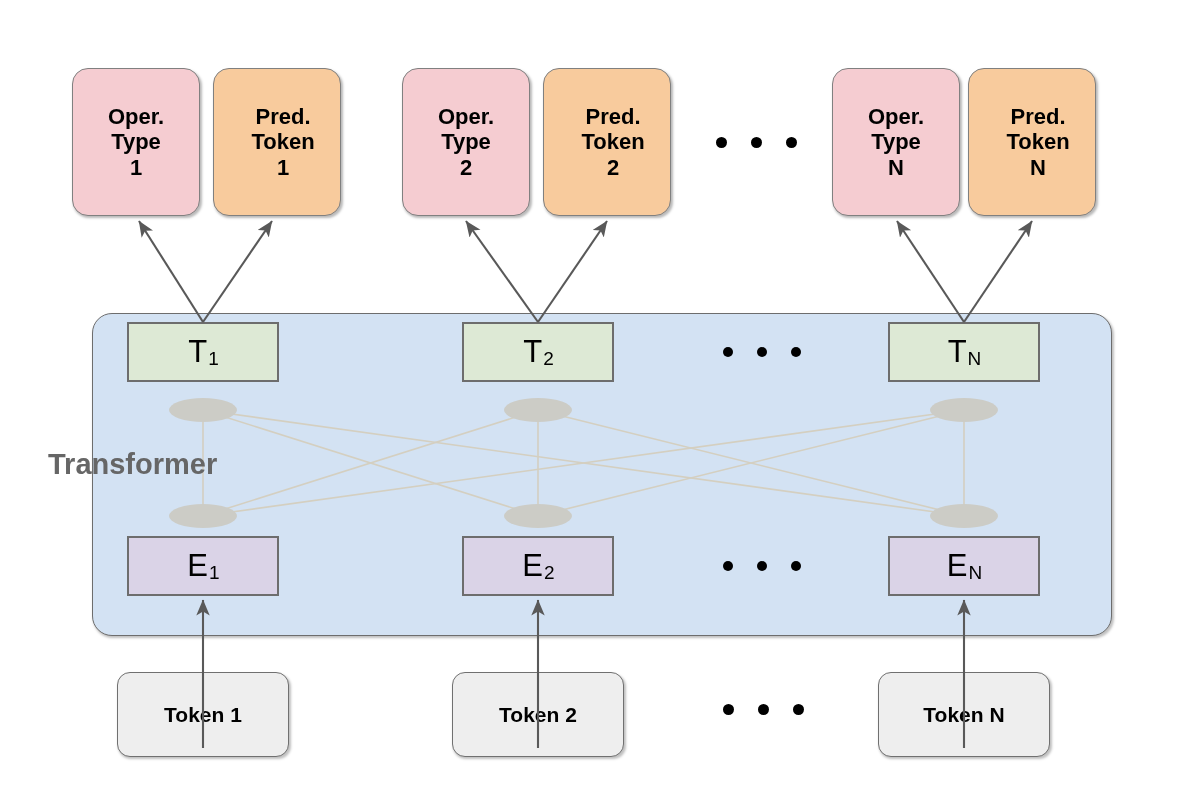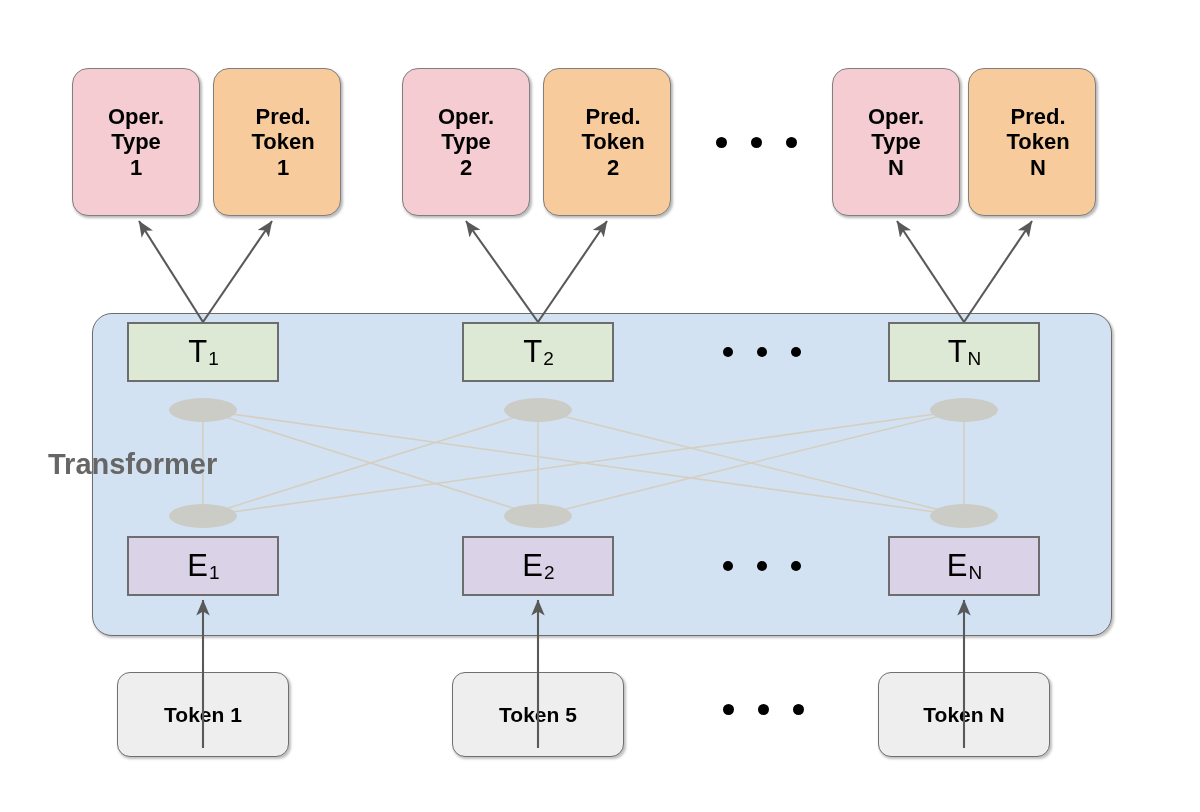--- a/index.html
+++ b/index.html
@@ -250,21 +250,21 @@
       <sub>N</sub>
   </div>
 
   <div class="dots small" style="left:723px;top:561px;">
     <span class="dot"></span>
     <span class="dot"></span>
     <span class="dot"></span>
   </div>
 
   <div class="node tokenbox" style="left:117px;top:672px;">Token 1</div>
-  <div class="node tokenbox" style="left:452px;top:672px;">Token 5</div>
+  <div class="node tokenbox" style="left:452px;top:672px;">Token 2</div>
   <div class="node tokenbox" style="left:878px;top:672px;">Token N</div>
 
   <div class="dots" style="left:723px;top:704px;">
     <span class="dot"></span>
     <span class="dot"></span>
     <span class="dot"></span>
   </div>
 
 </div>
 

